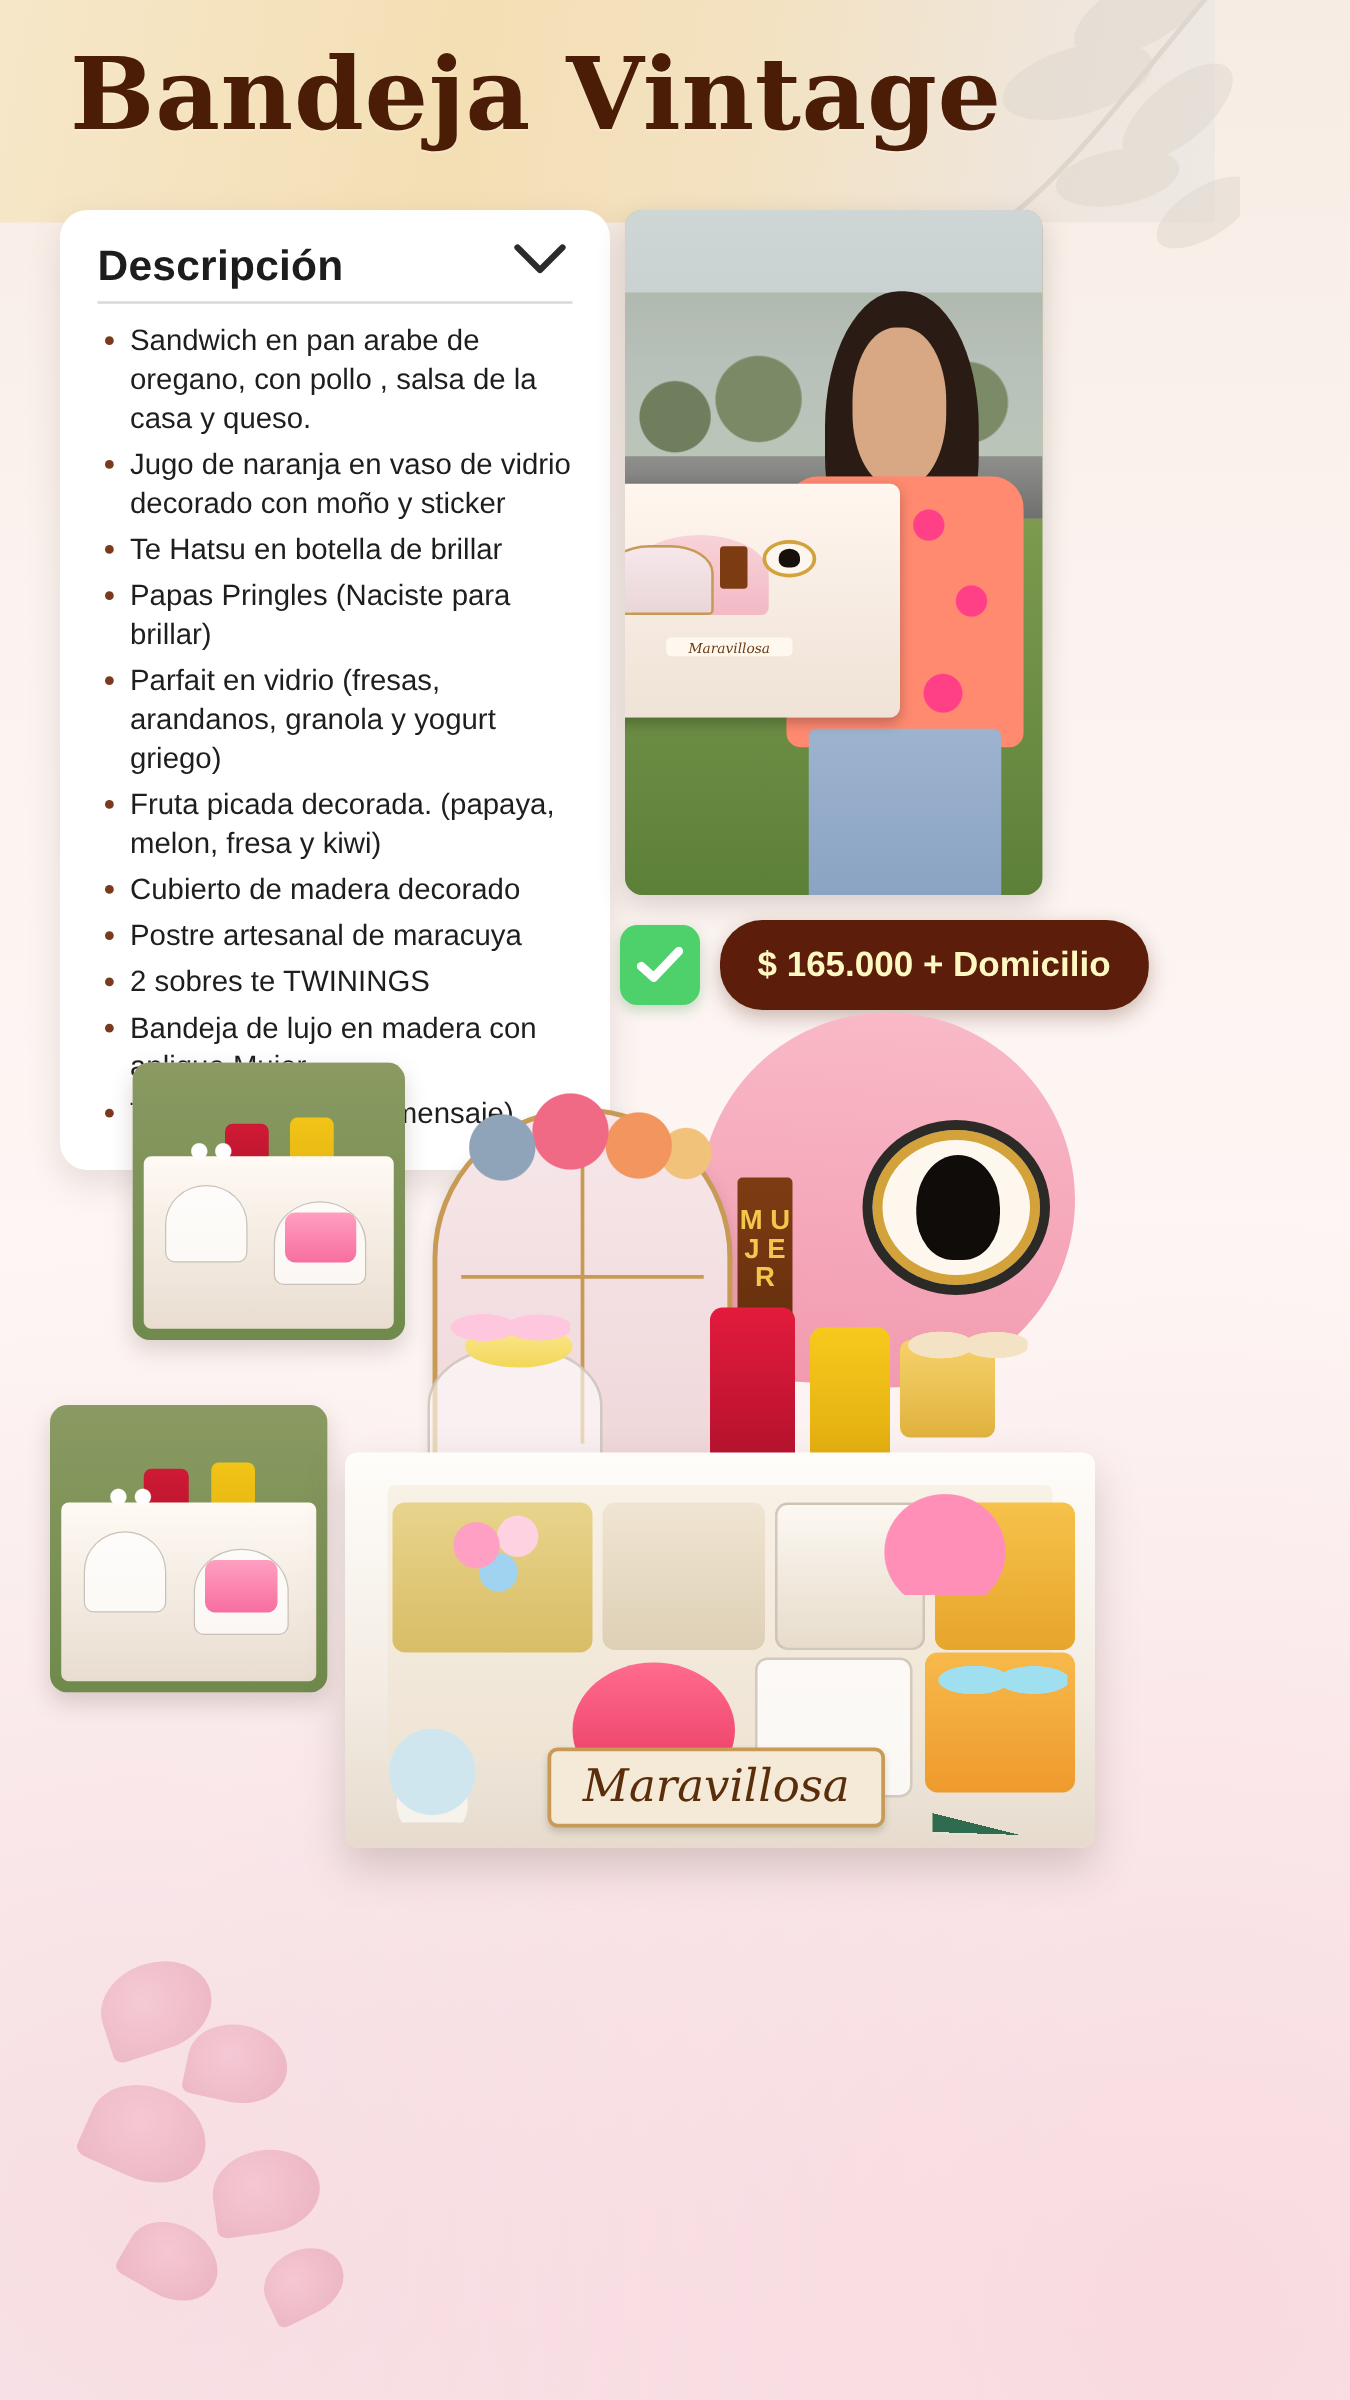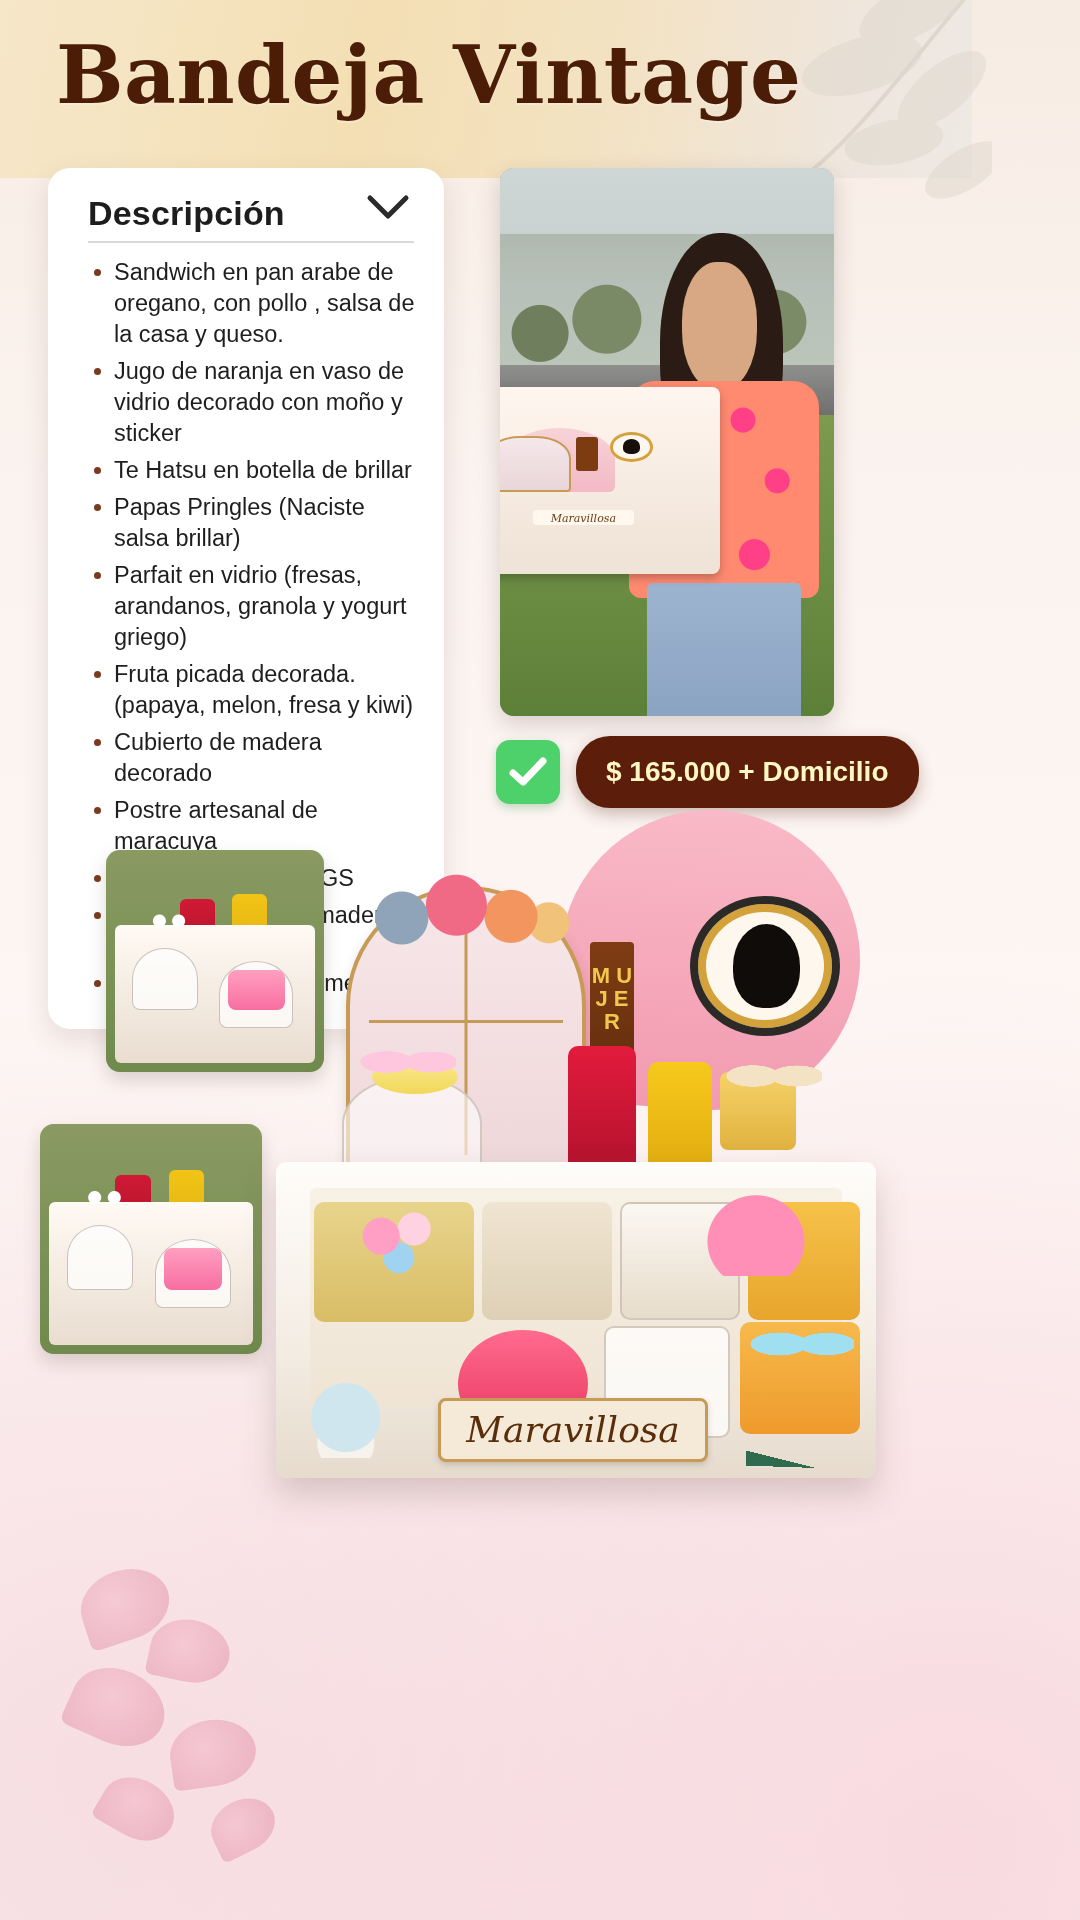--- a/index.html
+++ b/index.html
@@ -44,26 +44,26 @@
     letter-spacing: 0.5px;
     color: #4b1d06;
     text-shadow: 0 2px 0 rgba(255,255,255,0.25);
   }
 
   
   .desc-card {
     position: absolute;
     top: 168px;
     left: 48px;
-    width: 396px;
+    width: 440px;
     min-height: 660px;
     background: #ffffff;
     border-radius: 22px;
     box-shadow: 0 10px 26px rgba(120, 90, 80, 0.16);
-    padding: 26px 22px 24px 36px;
+    padding: 26px 22px 24px 26px;
   }
   .desc-head {
     display: flex;
     align-items: center;
     justify-content: space-between;
     border-bottom: 2px solid #d9d9d9;
     padding-bottom: 8px;
     margin: 0 8px 14px 4px;
   }
   .desc-title {
@@ -453,21 +453,21 @@
       <span class="chevron">
         <svg width="44" height="30" viewBox="0 0 44 30">
           <path d="M4 6 L22 24 L40 6" fill="none" stroke="#2b2b2b" stroke-width="5" stroke-linecap="round" stroke-linejoin="round"></path>
         </svg>
       </span>
     </div>
     <ul class="desc-list">
       <li>Sandwich en pan arabe de oregano, con pollo , salsa de la casa y queso.</li>
       <li>Jugo de naranja en vaso de vidrio decorado con moño y sticker</li>
       <li>Te Hatsu en botella de brillar</li>
-      <li>Papas Pringles (Naciste salsa brillar)</li>
+      <li>Papas Pringles (Naciste para brillar)</li>
       <li>Parfait en vidrio (fresas, arandanos, granola y yogurt griego)</li>
       <li>Fruta picada decorada. (papaya, melon, fresa y kiwi)</li>
       <li>Cubierto de madera decorado</li>
       <li>Postre artesanal de maracuya</li>
       <li>2 sobres te TWININGS</li>
       <li>Bandeja de lujo en madera con aplique Mujer</li>
       <li>Tarjeta (tu envias el mensaje)</li>
     </ul>
   </div>
 

